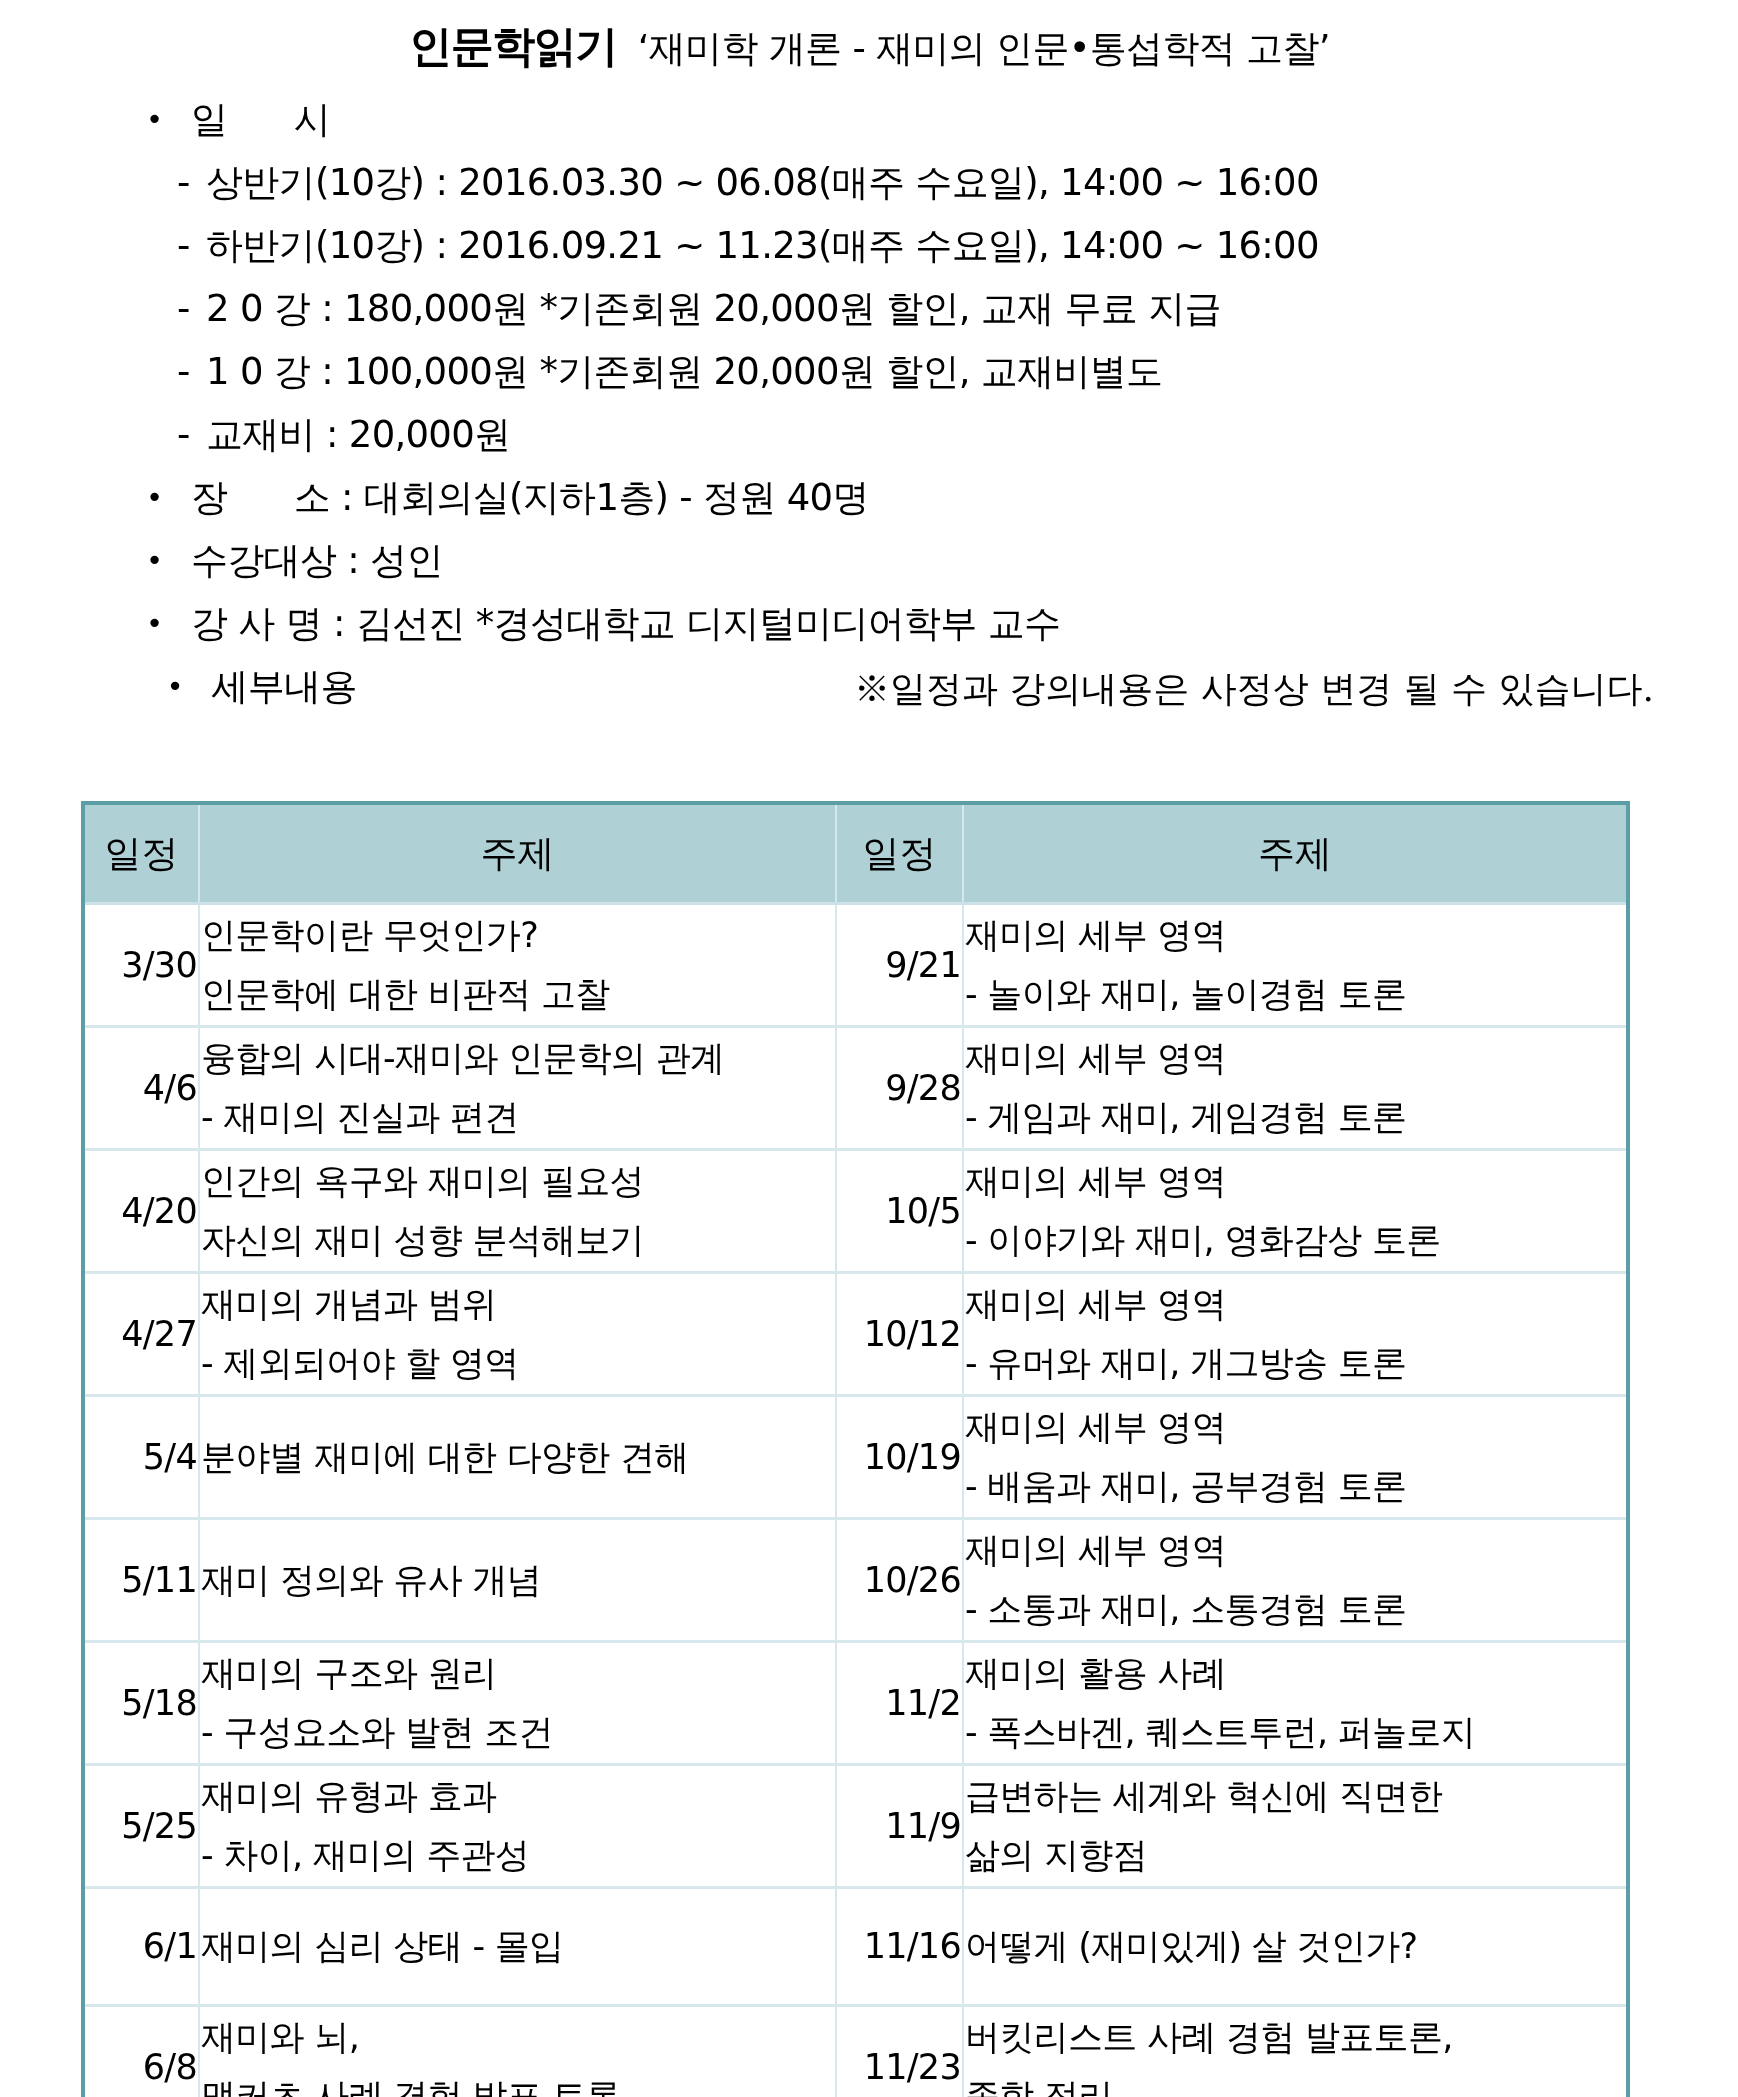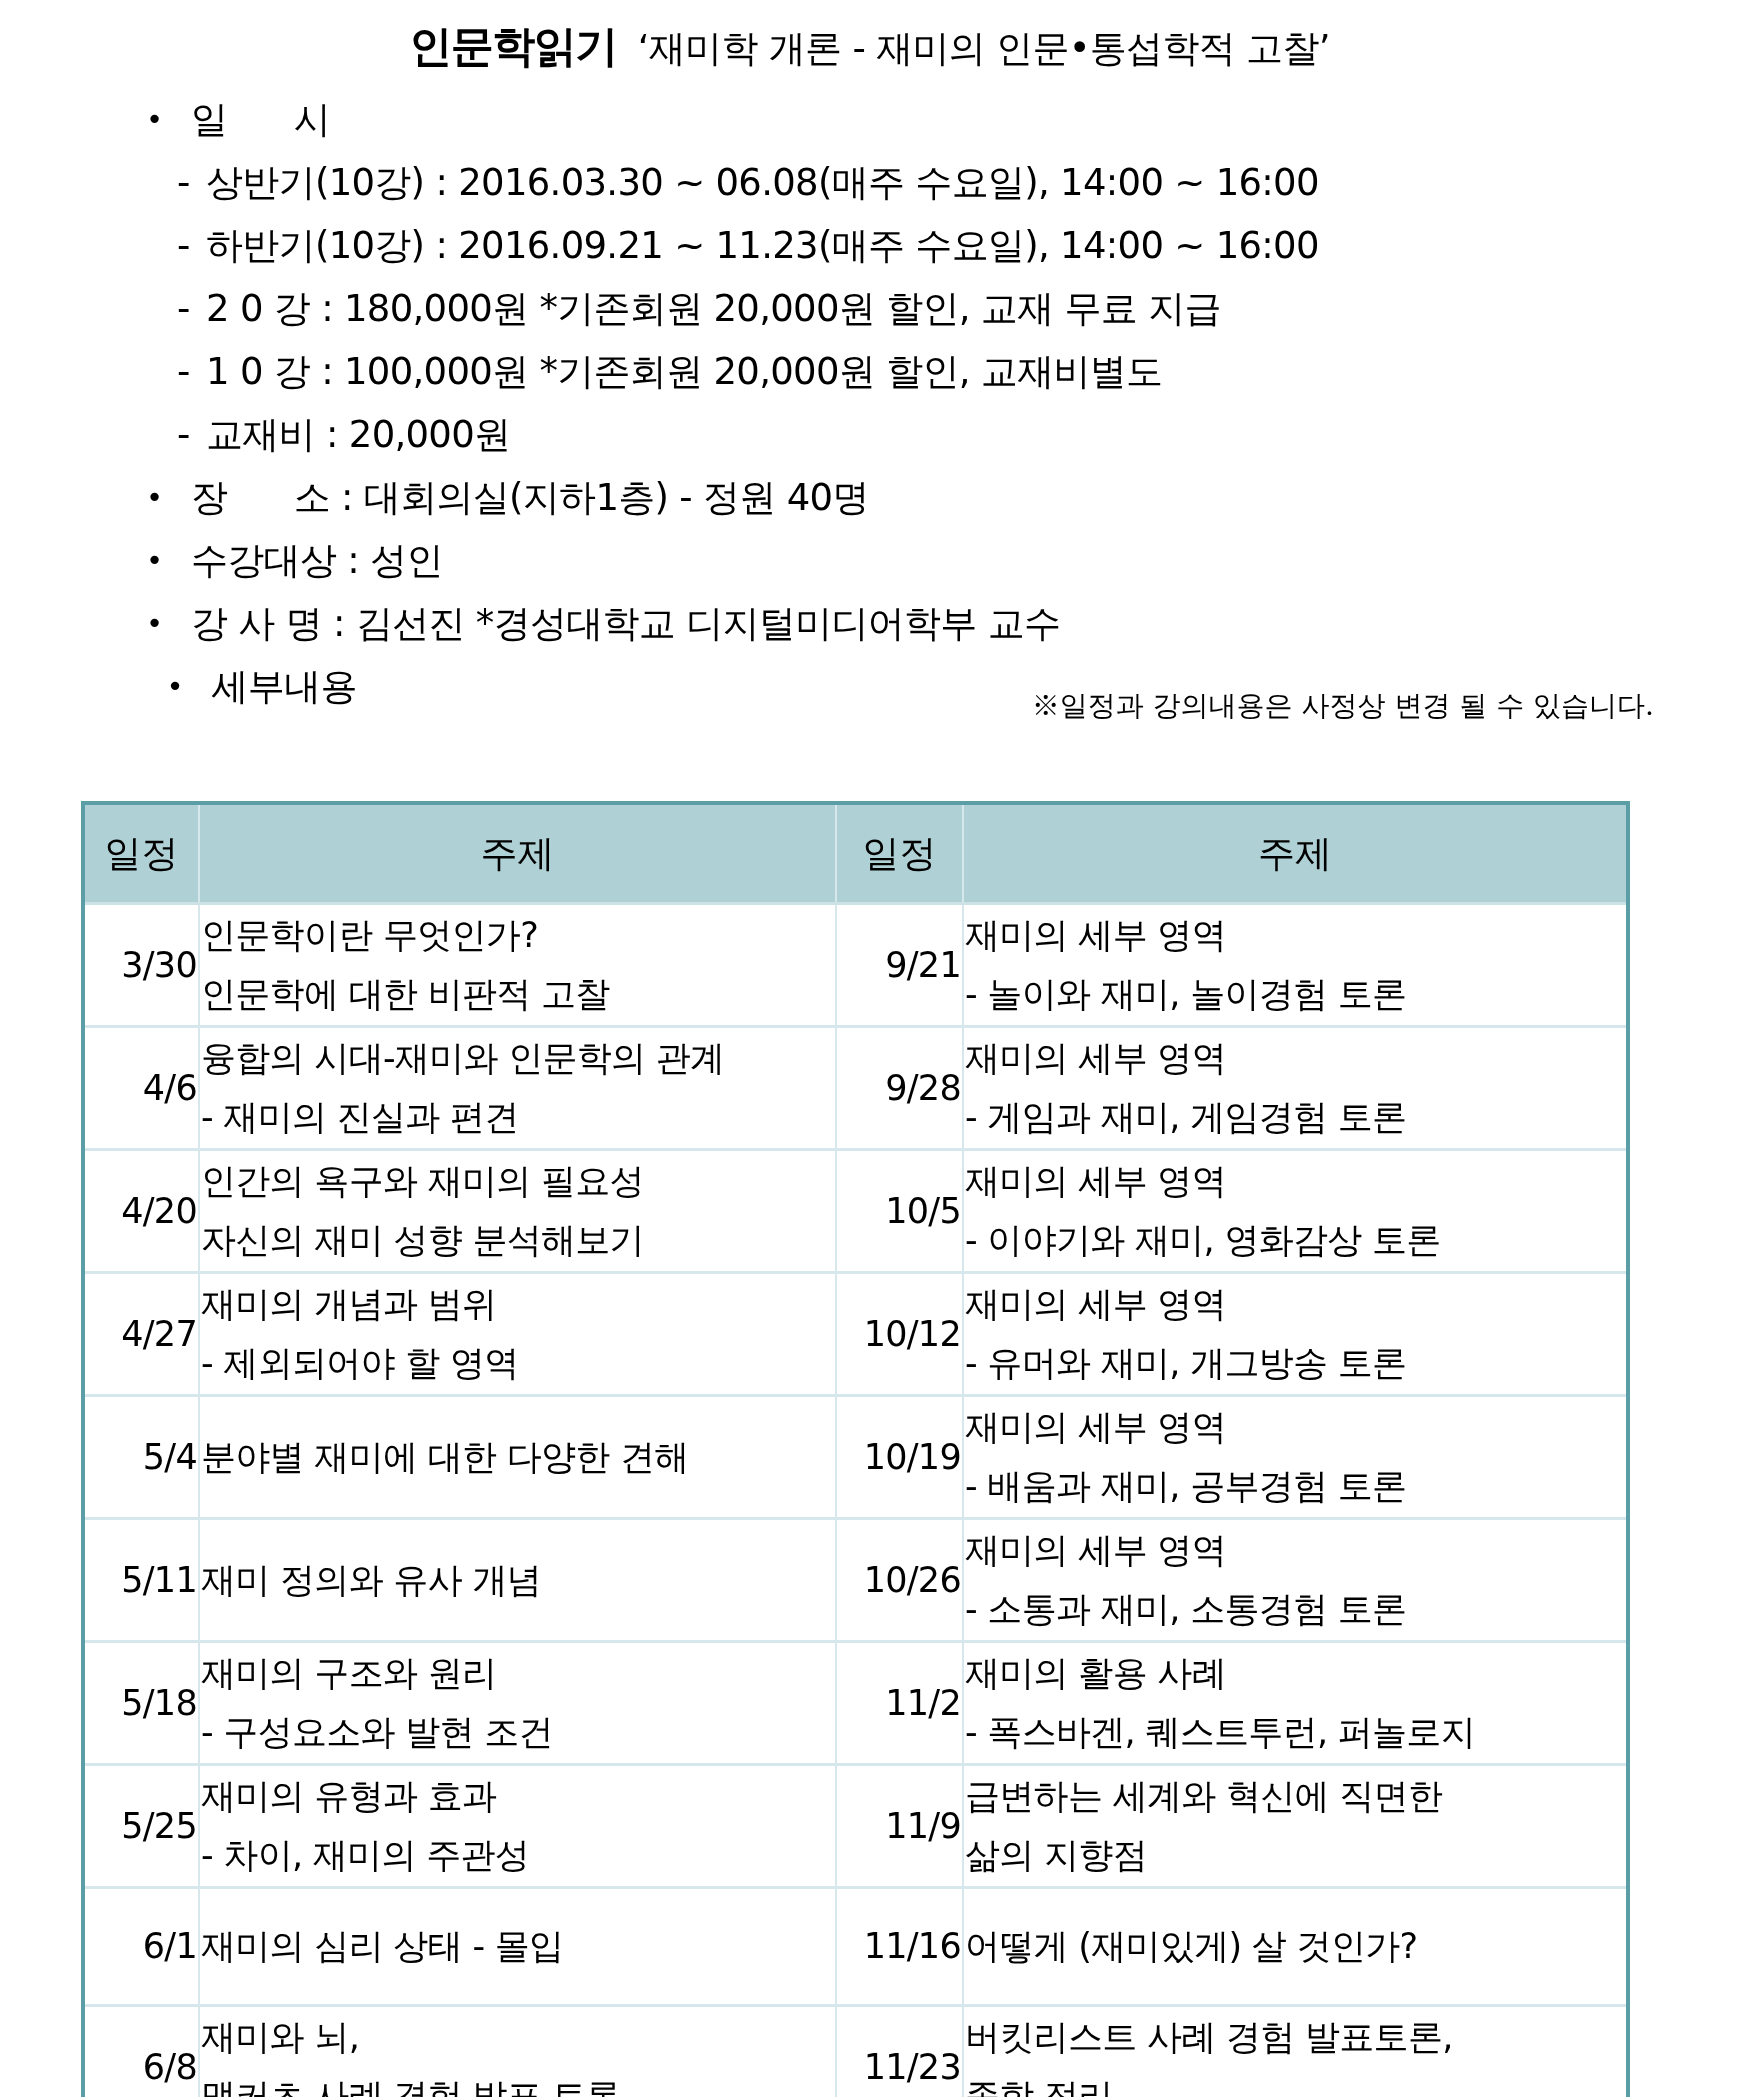--- a/index.html
+++ b/index.html
@@ -13,21 +13,21 @@
     }
     .title .main { font-size: 43px; font-weight: bold; letter-spacing: -1.5px; }
     .title .sub { font-size: 37px; letter-spacing: -0.7px; margin-left: 21px; }
 
     .info { position: absolute; left: 146px; top: 88px; width: 1508px; }
     .line { height: 63px; line-height: 63px; font-size: 37px; white-space: nowrap; letter-spacing: -0.7px; }
     .bullet { display: inline-block; width: 45px; text-align: left; font-size: 29px; vertical-align: top; }
     .dash { display: inline-block; padding-left: 31px; width: 29px; }
     .subline { padding-left: 0; }
     .note-line { position: relative; }
-    .note { position: absolute; right: 0; top: 19px; font-size: 28px; letter-spacing: 0; font-family: "DejaVu Serif", serif; }
+    .note { position: absolute; right: 0; top: 2px; font-size: 36px; letter-spacing: 0; font-family: "DejaVu Serif", serif; }
     .details-bullet { padding-left: 20.5px; }
 
     .schedule {
       position: absolute; left: 81px; top: 801px; width: 1549px;
       border: 4.4px solid #5b9ea6; border-collapse: collapse; box-sizing: border-box;
     }
     table.sched { width: 100%; border-collapse: collapse; table-layout: fixed; }
     table.sched th {
       background: #afd0d5; height: 95px; font-weight: normal; font-size: 37px;
       border-left: 2.2px solid #d6e8eb; border-bottom: 3.7px solid #cde2e6; font-family: Liberation Serif, serif;

